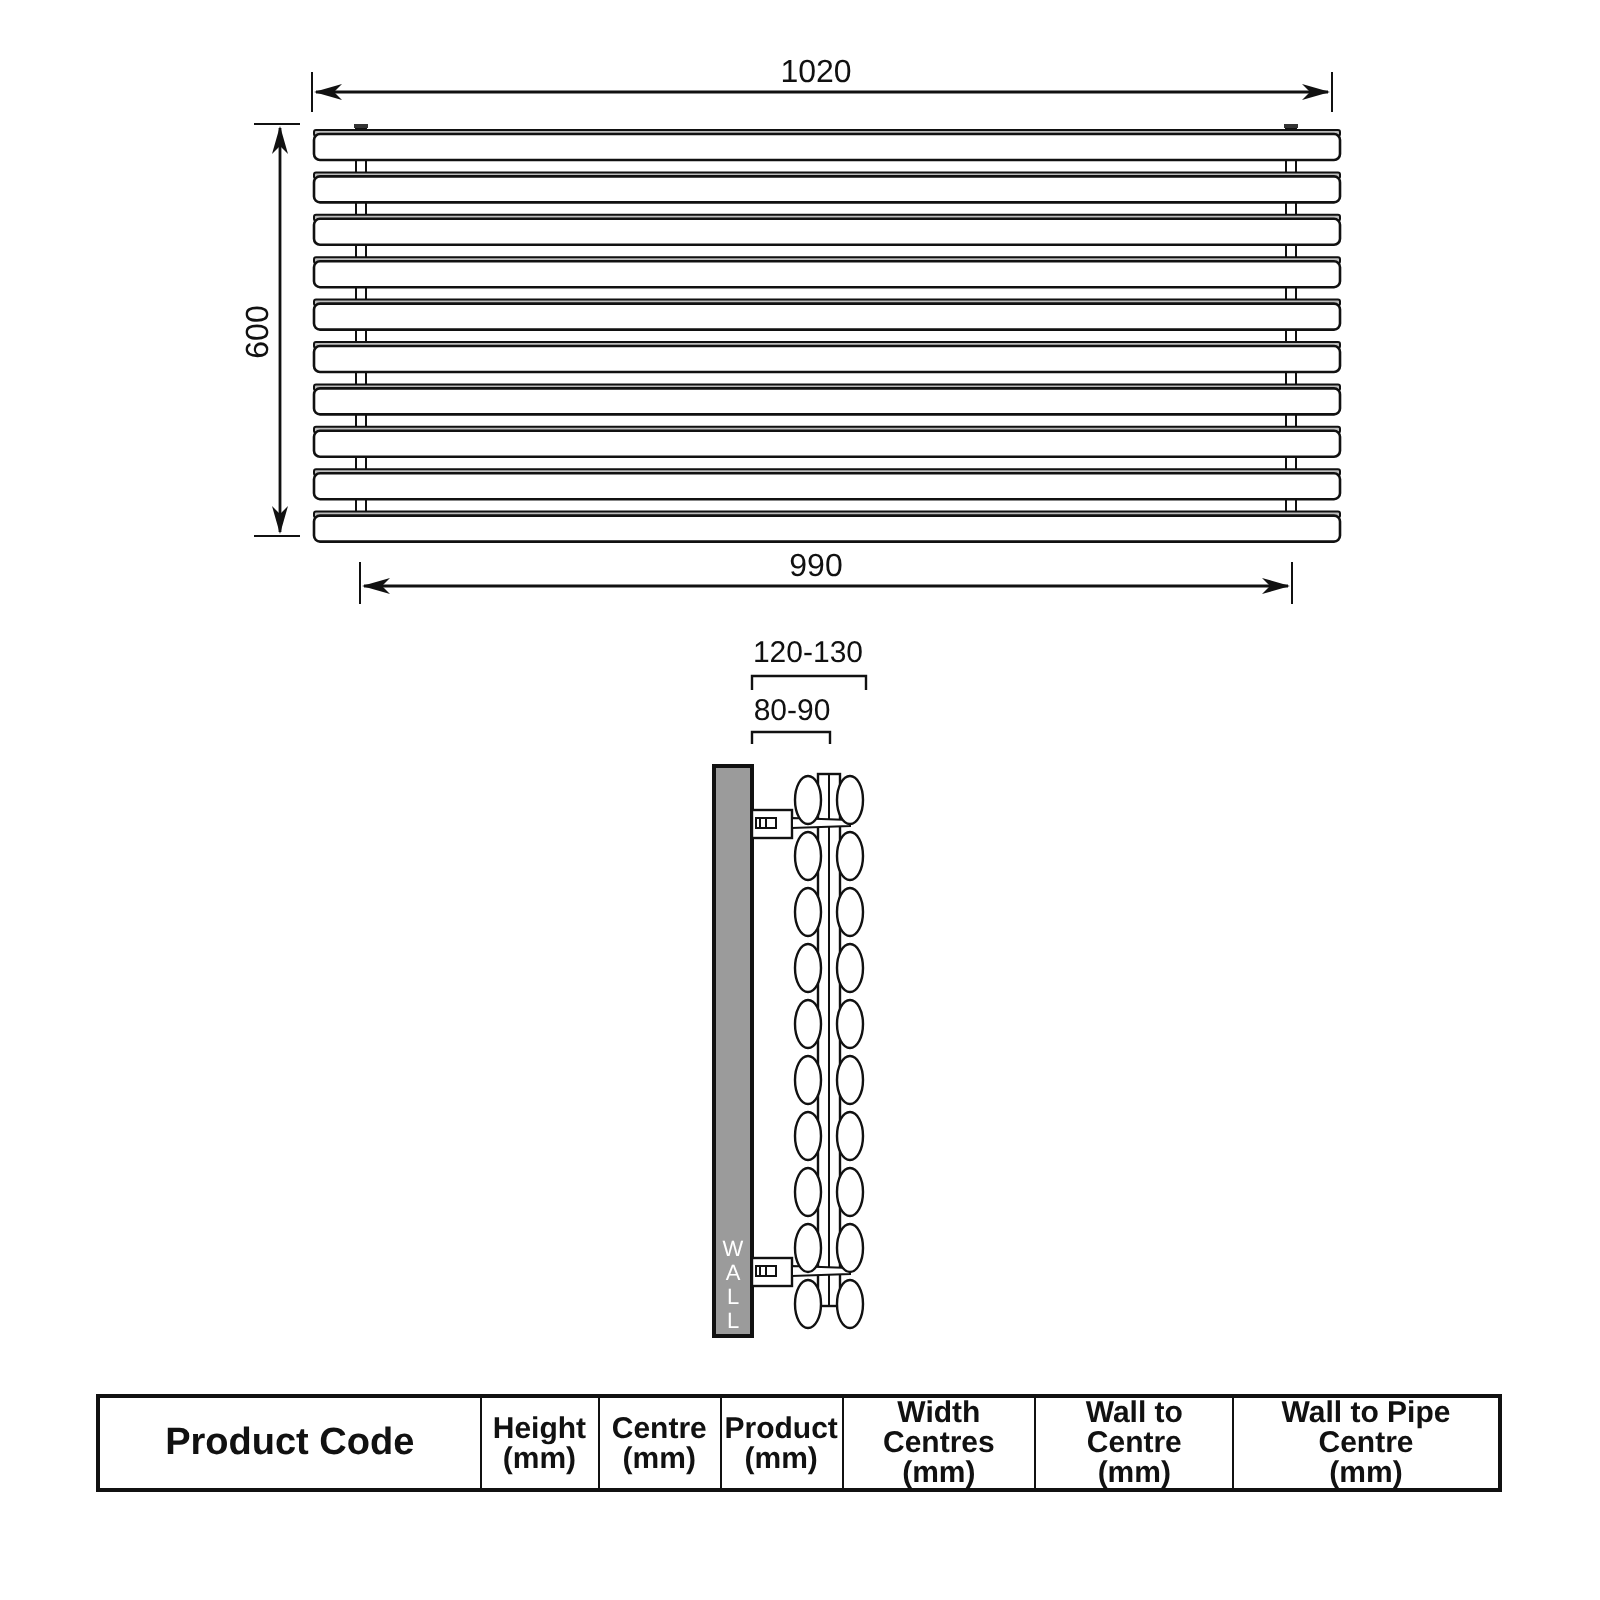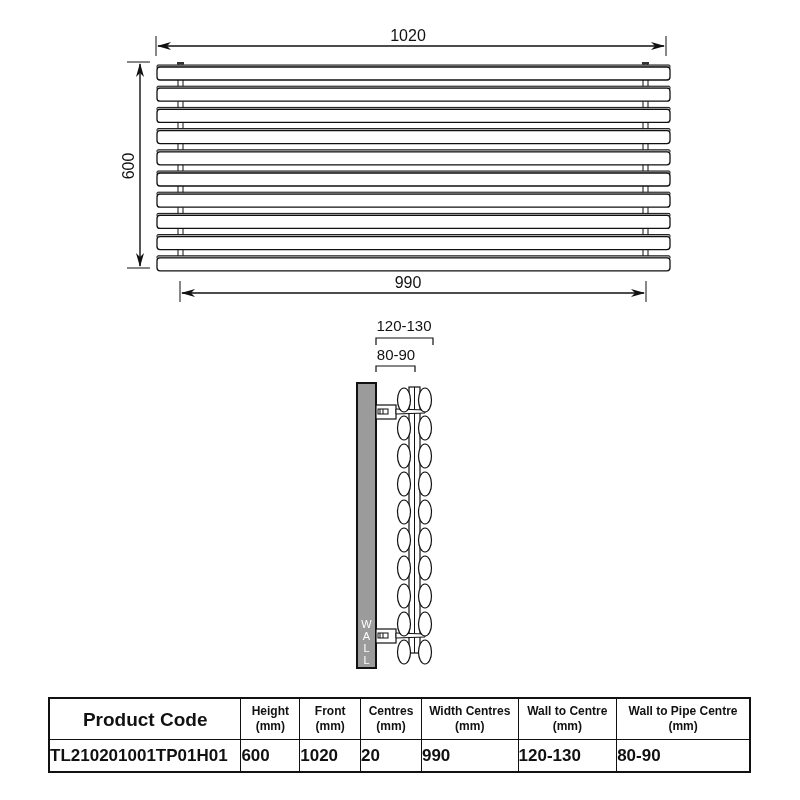--- a/index.html
+++ b/index.html
@@ -3,21 +3,21 @@
 <meta charset="utf-8">
 <style>
   html, body { margin:0; padding:0; background:#ffffff; }
   body { width:800px; height:800px; position:relative; overflow:hidden; font-family:"Liberation Sans", sans-serif; color:#111; }
   svg.drawing { position:absolute; left:0; top:0; }
   .dim-text { font-family:"Liberation Sans", sans-serif; font-size:16px; fill:#111; }
   .dim-text-sm { font-family:"Liberation Sans", sans-serif; font-size:15px; fill:#111; }
   .wall-text { font-family:"Liberation Sans", sans-serif; font-size:11px; fill:#ffffff; }
   table.spec { position:absolute; left:48px; top:697px; width:703px; border-collapse:collapse; border:2px solid #111; }
   table.spec td, table.spec th { border:1.5px solid #111; font-weight:bold; padding:0; }
-  table.spec th { height:40px; font-size:12px; line-height:15px; }
+  table.spec th { height:40px; font-size:15px; line-height:15px; }
   table.spec th.big { font-size:19px; }
   table.spec td { height:31px; font-size:17px; }
 </style>
 </head>
 <body>
 
 <svg class="drawing" width="800" height="690" viewBox="0 0 800 690" xmlns="http://www.w3.org/2000/svg">
   <defs>
     <marker id="arrowEnd" markerWidth="14" markerHeight="8" refX="13" refY="4" orient="auto" markerUnits="userSpaceOnUse">
       <path d="M0,0 L14,4 L0,8 L4,4 Z" fill="#111"></path>
@@ -170,29 +170,20 @@
       <col style="width:61px">
       <col style="width:61px">
       <col style="width:97px">
       <col style="width:99px">
       <col style="width:134px">
   </colgroup>
   <tbody>
       <tr>
     <th class="big"><span>Product Code</span></th>
     <th><span>Height</span><br><span>(mm)</span></th>
-    <th><span>Front</span><br><span>(mm)</span></th>
-    <th><span>Centres</span><br><span>(mm)</span></th>
+    <th><span>Centre</span><br><span>(mm)</span></th>
+    <th><span>Product</span><br><span>(mm)</span></th>
     <th><span>Width Centres</span><br><span>(mm)</span></th>
     <th><span>Wall to Centre</span><br><span>(mm)</span></th>
     <th><span>Wall to Pipe Centre</span><br><span>(mm)</span></th>
-  </tr>
-  <tr>
-    <td>TL210201001TP01H01</td>
-    <td>600</td>
-    <td>1020</td>
-    <td>20</td>
-    <td>990</td>
-    <td>120-130</td>
-    <td>80-90</td>
   </tr>
 </tbody>
   </table>
 
 </body></html>

